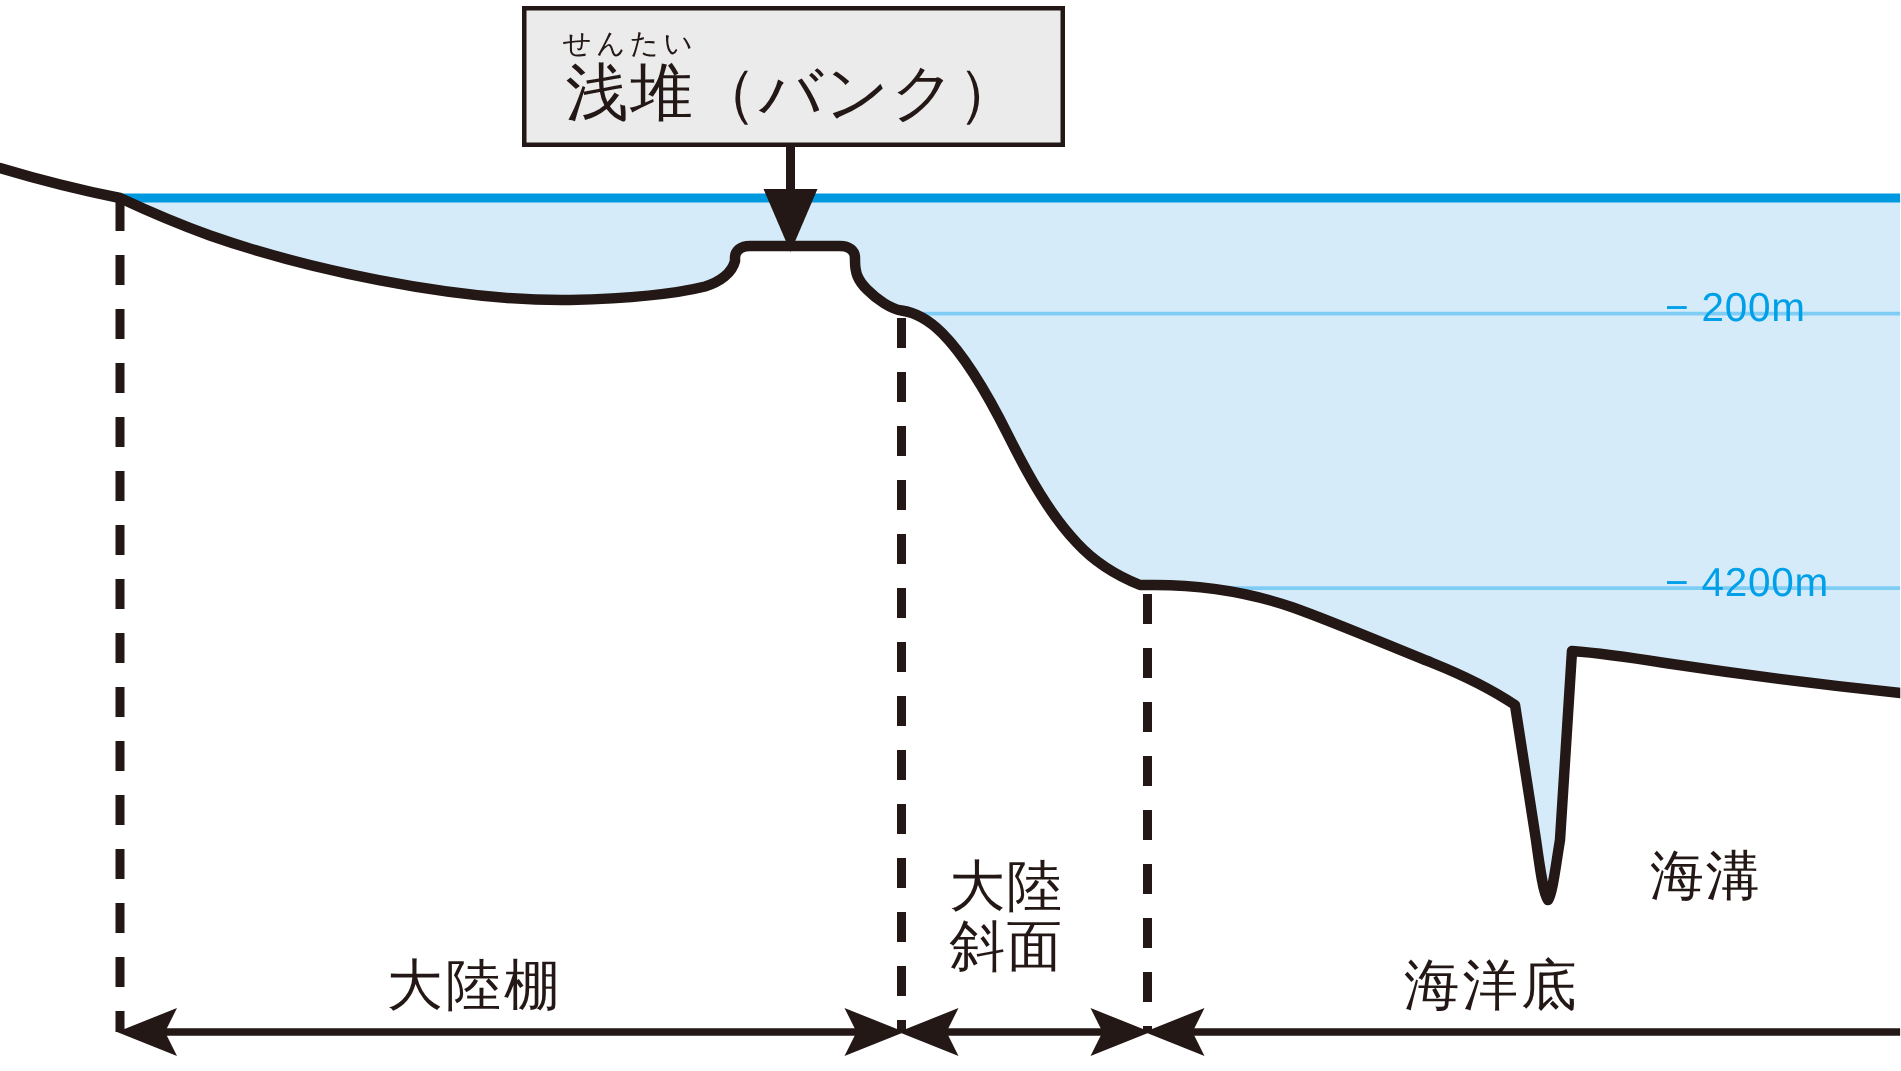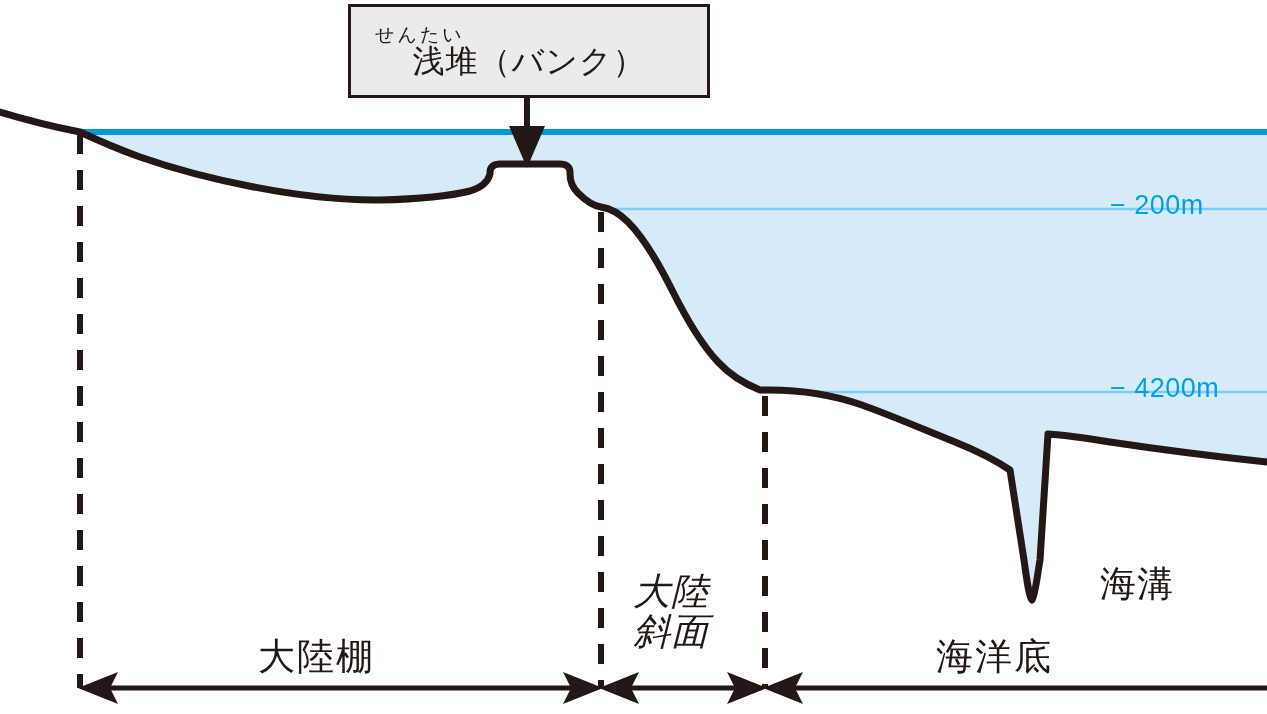--- a/index.html
+++ b/index.html
@@ -46,21 +46,21 @@
     line-height: 1;
     color: #231815;
     letter-spacing: 3px;
     margin-bottom: 1px;
     padding-left: 2px;
     align-self: flex-start;
     margin-left: 22px;
   }
   .cal-main {
     font-family: "Liberation Sans", "DejaVu Sans", sans-serif;
-    font-size: 32px;
+    font-size: 42px;
     line-height: 1.05;
     color: #231815;
     letter-spacing: 1px;
     white-space: nowrap;
   }
   .depth-label {
     position: absolute;
     font-family: "Liberation Sans", "DejaVu Sans", sans-serif;
     font-size: 27px;
     color: #00a0e9;
@@ -77,21 +77,20 @@
     white-space: nowrap;
     letter-spacing: 2px;
   }
   #zone-shelf { left: 258px; top: 632px; }
   #zone-slope {
     left: 633px;
     top: 572px;
     line-height: 1.08;
     text-align: center;
     letter-spacing: 1px;
-    font-style: italic;
   }
   #zone-ocean-floor { left: 936px; top: 632px; }
   #feature-trench {
     left: 1100px;
     top: 560px;
     font-size: 36px;
     letter-spacing: 1px;
   }
 </style>
 </head>

